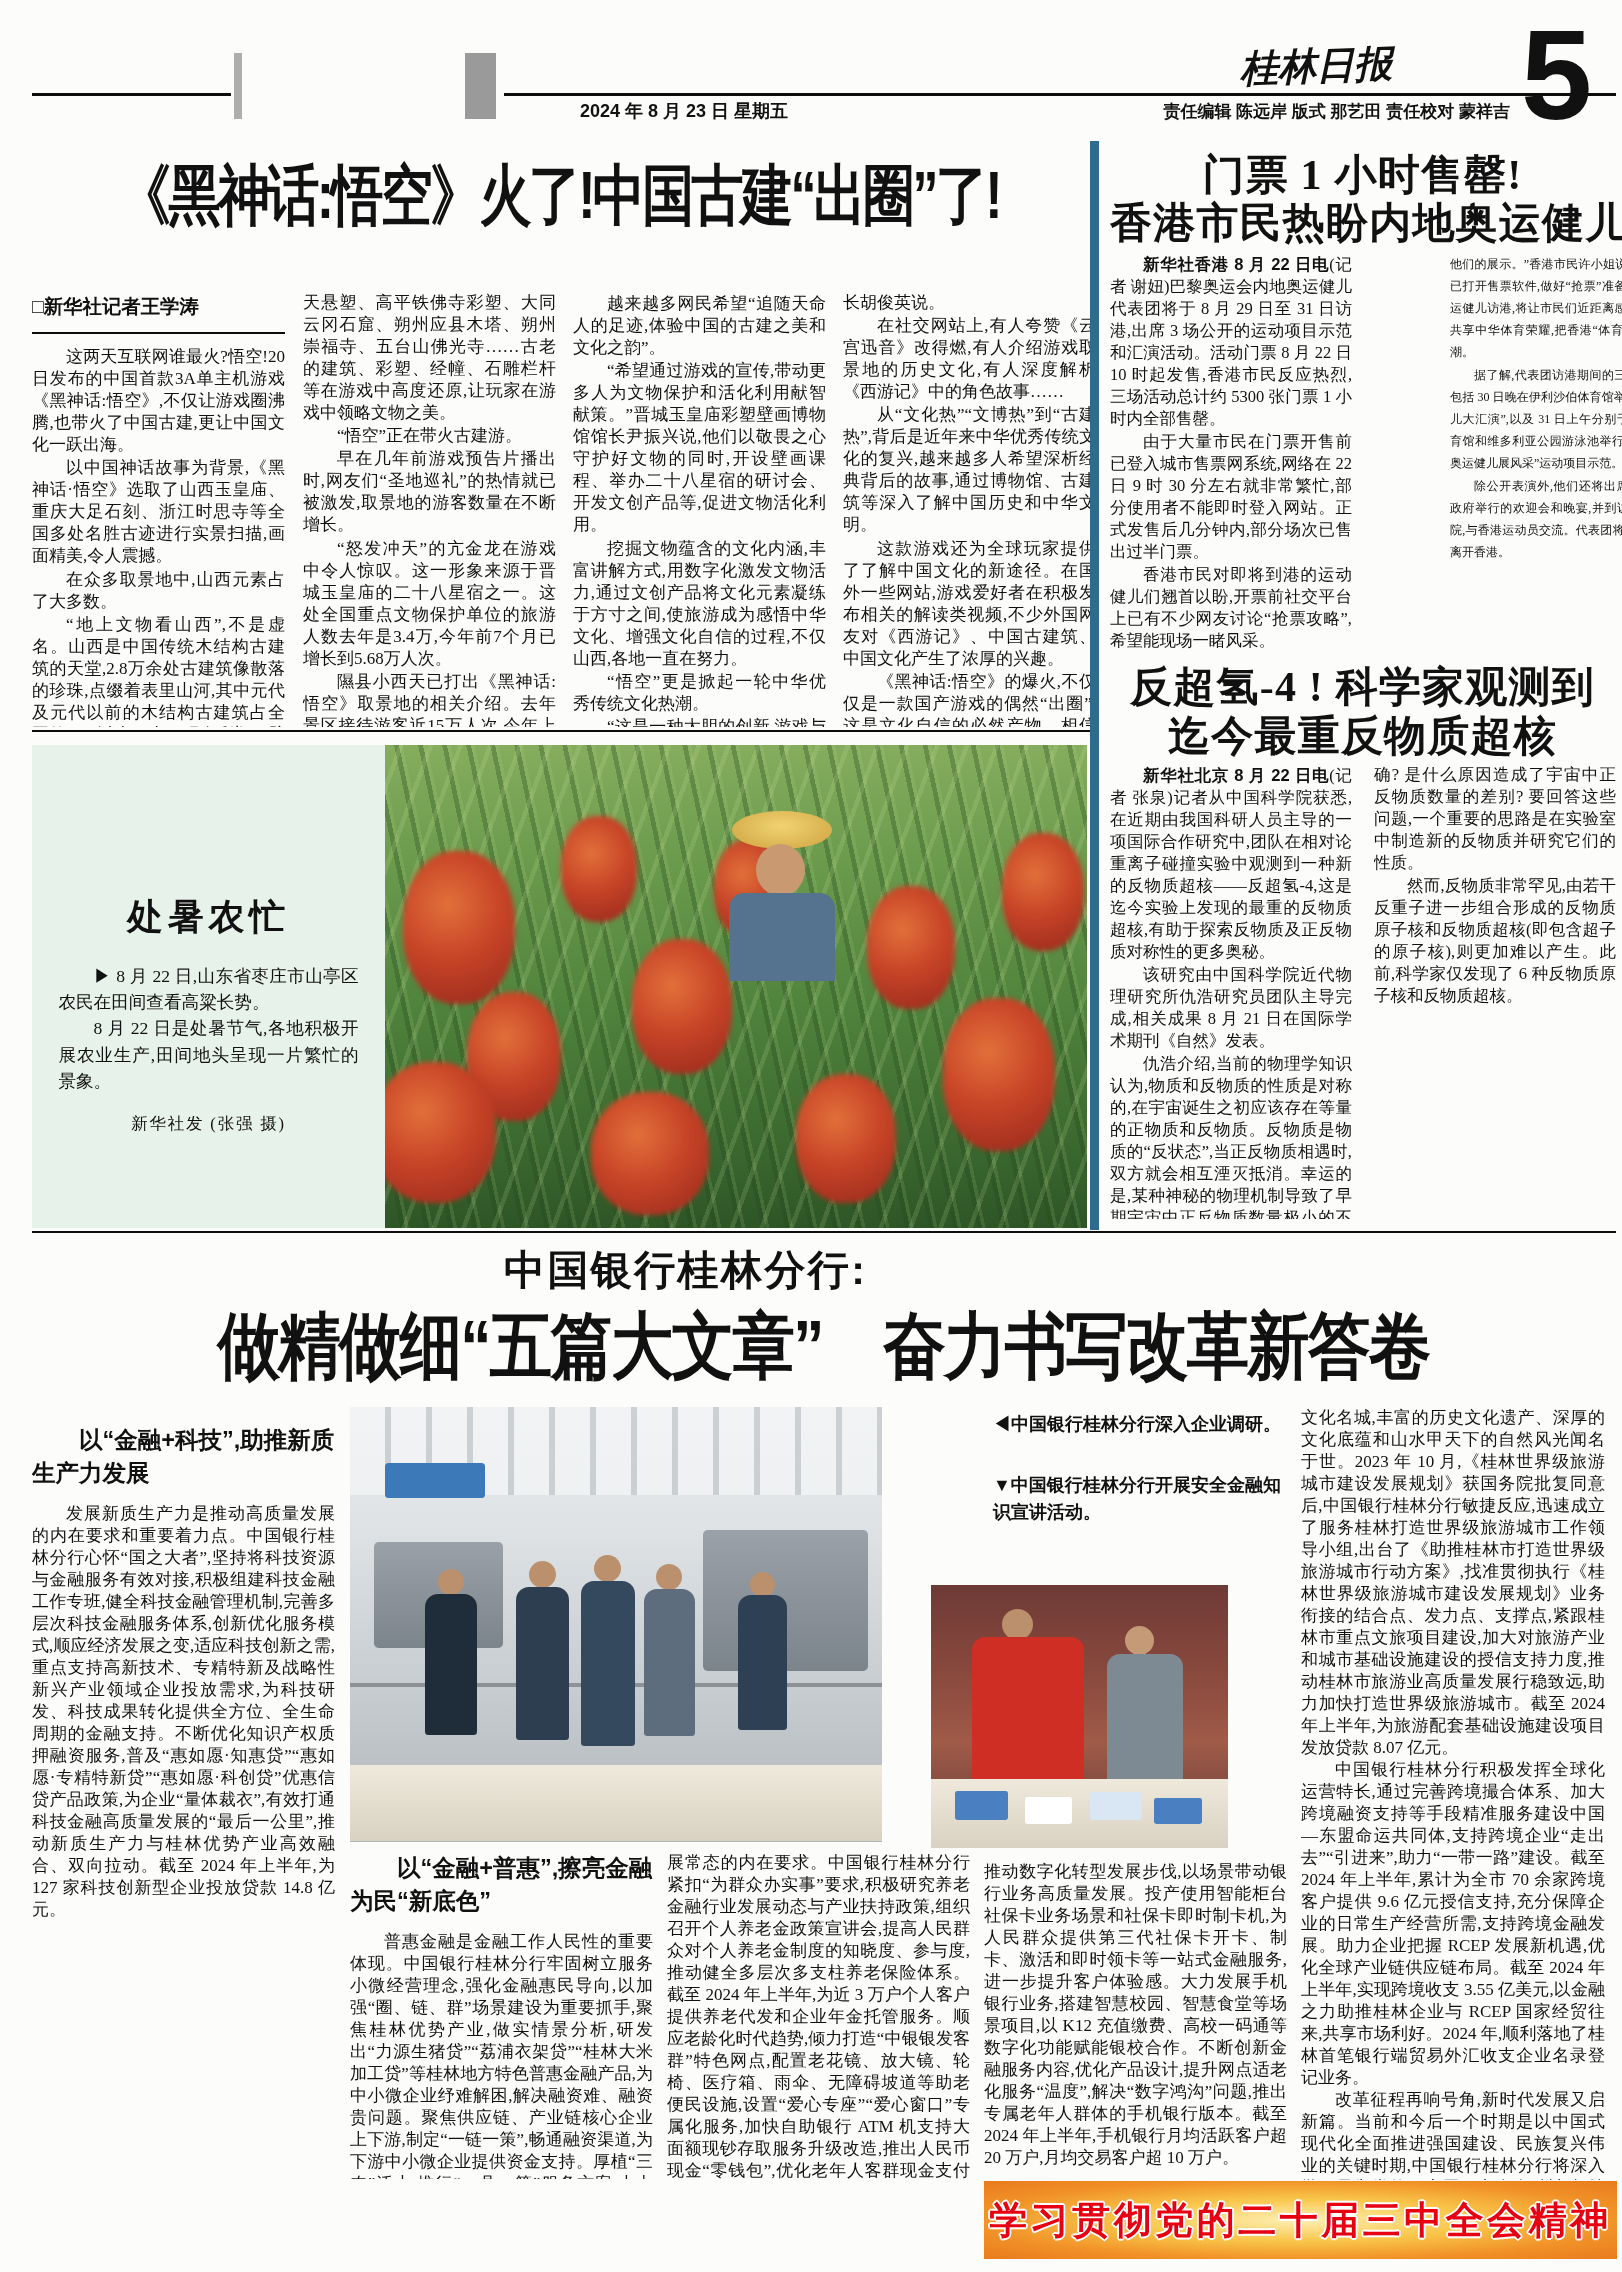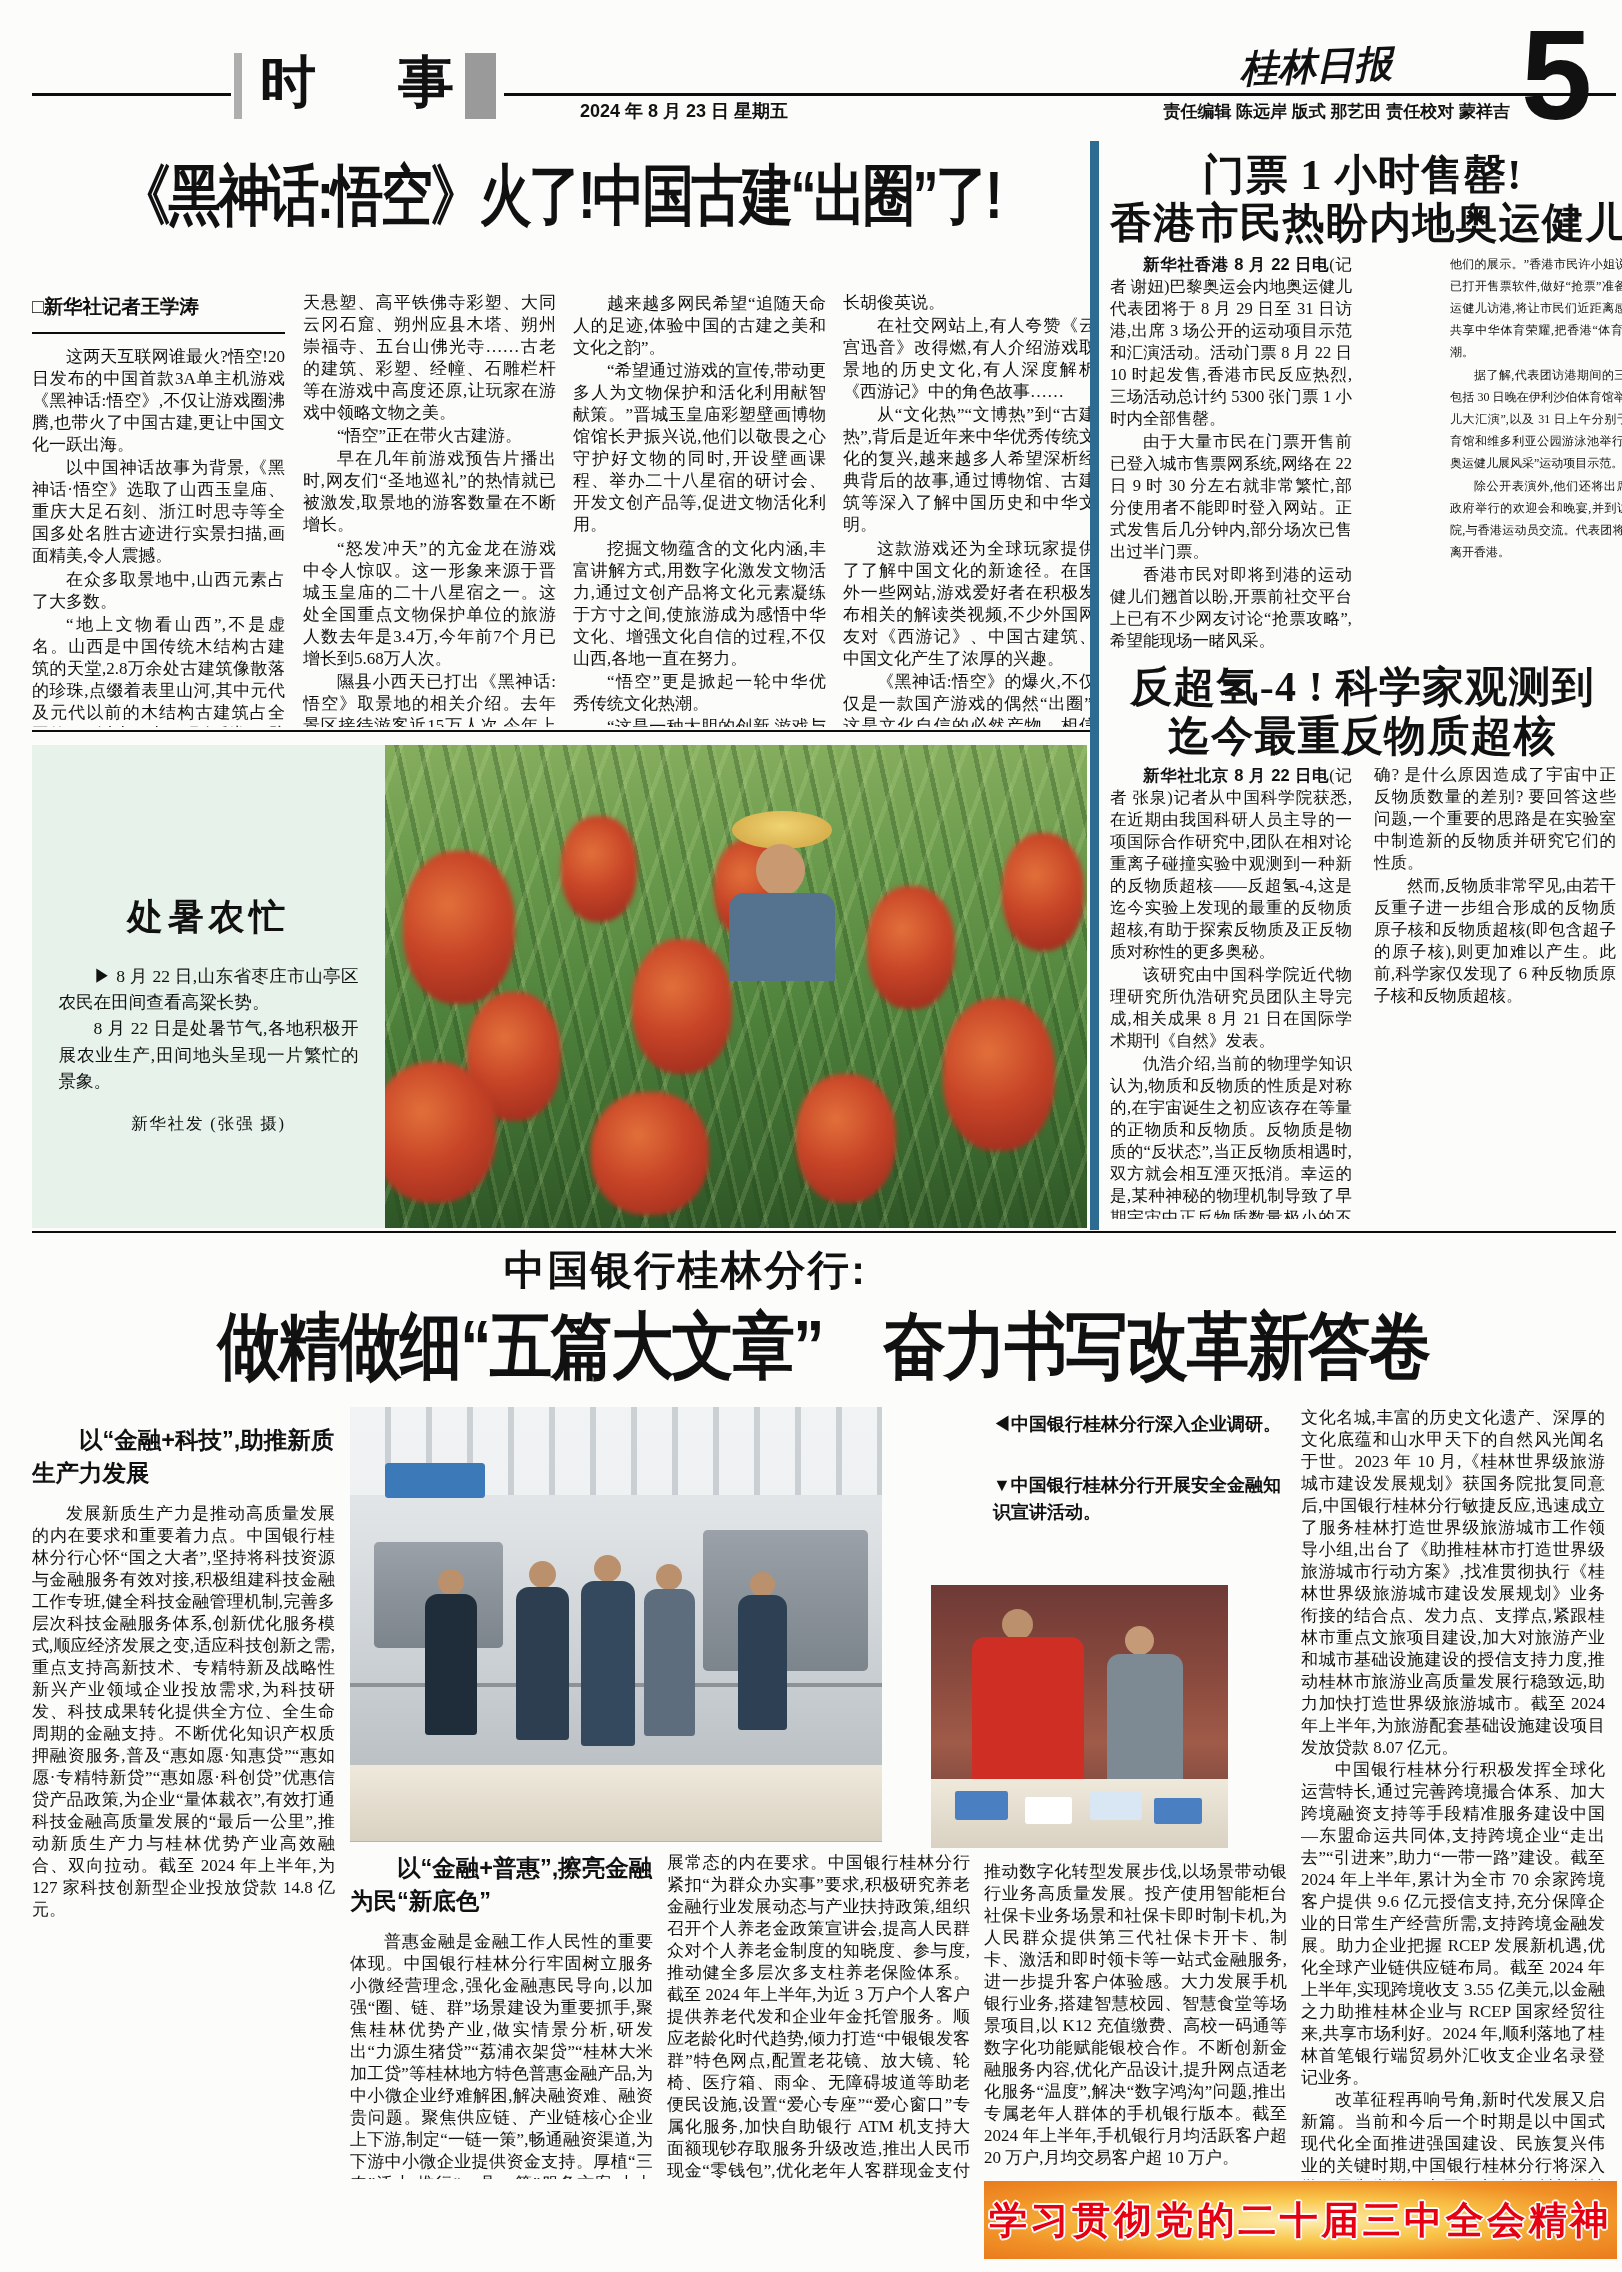--- a/index.html
+++ b/index.html
@@ -95,21 +95,20 @@
       text-shadow:-1.8px 0 0 #fff,1.8px 0 0 #fff,0 -1.8px 0 #fff,0 1.8px 0 #fff,
                   -1.2px -1.2px 0 #fff,1.2px 1.2px 0 #fff,-1.2px 1.2px 0 #fff,1.2px -1.2px 0 #fff;}
 </style>
 </head>
 <body>
 
 <div id="page">
 
   <div class="rule" style="left:32px;top:93px;width:199px;height:2.9px;"></div>
   <div class="abs" style="left:234px;top:53px;width:7.6px;height:66px;background:#aeaeae;"></div>
-  <div class="section-title">时  事</div>
   <div class="abs" style="left:465px;top:53px;width:31px;height:66px;background:#9a9a9a;"></div>
   <div class="rule" style="left:504px;top:93px;width:1112px;height:2.9px;"></div>
   <div class="hdr-date sans">2024 年 8 月 23 日  星期五</div>
   <div class="masthead">桂林日报</div>
   <div class="pagenum">5</div>
   <div class="staff">责任编辑  陈远岸  版式  那艺田  责任校对  蒙祥吉</div>
 
   <div class="wk-headline">《黑神话:悟空》火了!中国古建“出圈”了!</div>
   <div class="byline">□新华社记者王学涛</div>
 

